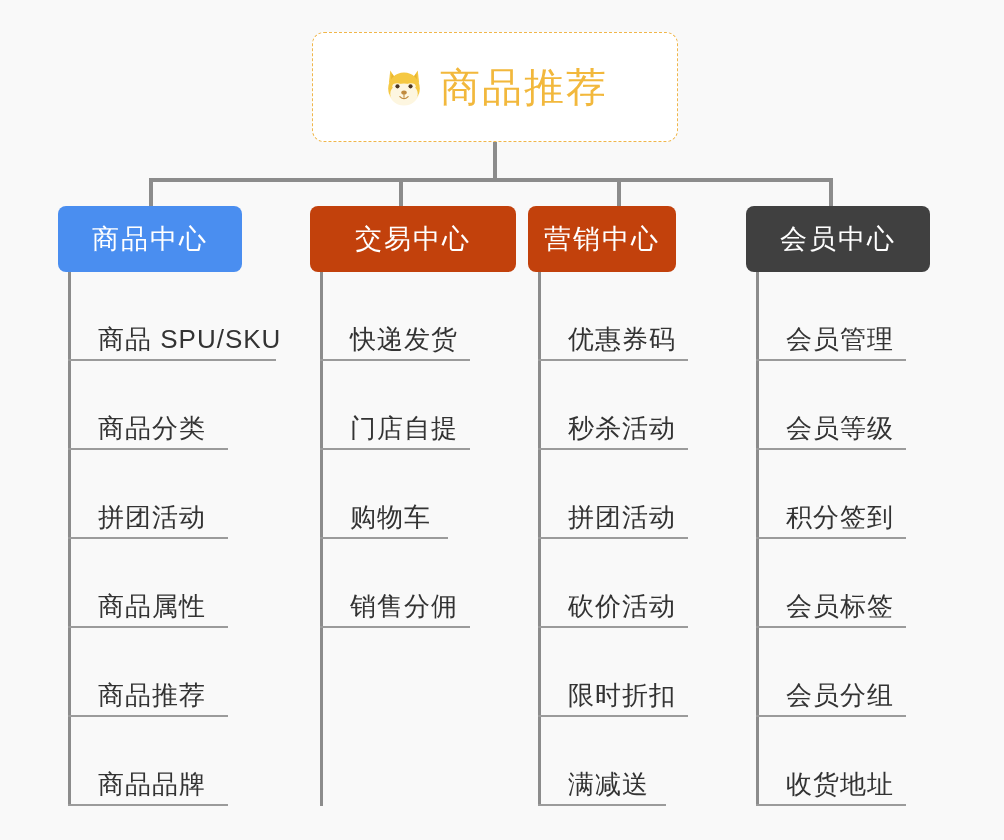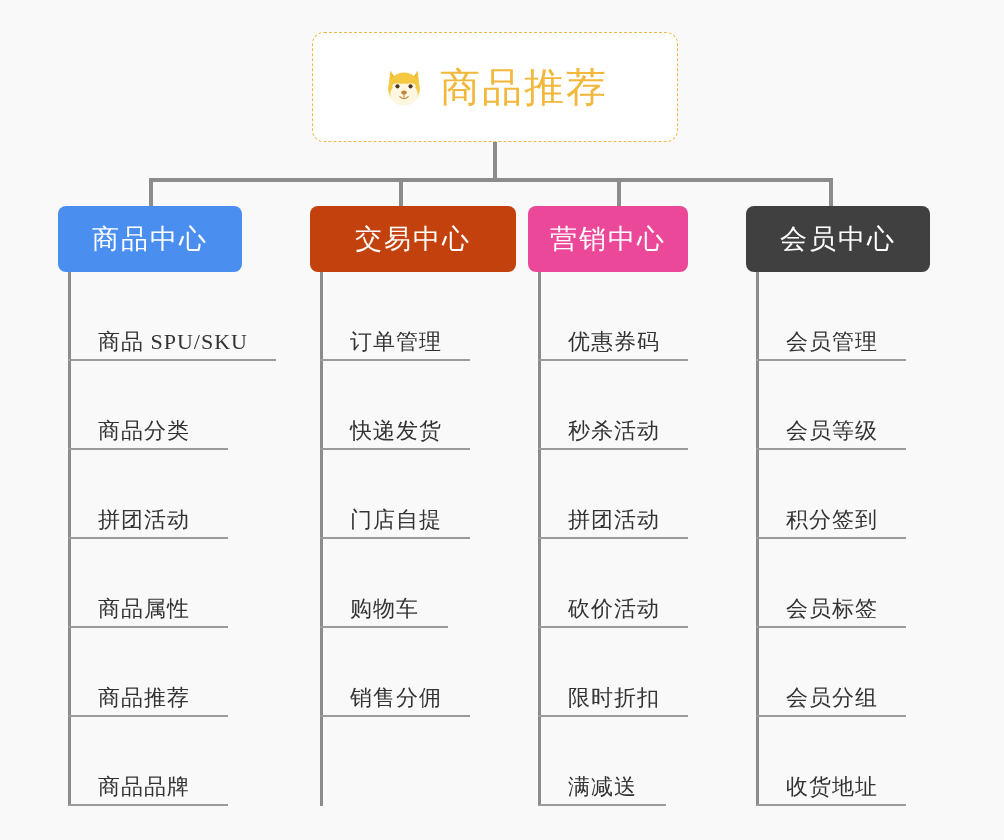--- a/index.html
+++ b/index.html
@@ -105,25 +105,24 @@
   .leaf {
     position: relative;
     box-sizing: border-box;
     height: 89px;
     display: flex;
     align-items: flex-end;
     padding-left: 40px;
     padding-bottom: 4px;
   }
   .leaf-label {
-    font-size: 22px;
+    font-size: 26px;
     color: #333333;
     white-space: nowrap;
     letter-spacing: 1px;
-    font-family: Liberation Serif, serif;
   }
   .leaf-rule {
     position: absolute;
     left: 10px;
     bottom: 0;
     height: 2px;
     background: #9b9b9b;
   }
 </style>
 </head>
@@ -193,44 +192,40 @@
     </div>
   </div>
 
   <div class="column" style="left:310px; width:200px;">
     <div class="cat-header" style="width:206px; background:#c2410c;">
       <span>交易中心</span>
     </div>
     <div class="spine" style="height:534px;"></div>
     <div class="leaves">
       <div class="leaf">
-        <span class="leaf-label">订单管理</span>
-        <span class="leaf-rule" style="width:150px;"></span>
-      </div>
-      <div class="leaf">
         <span class="leaf-label">快递发货</span>
         <span class="leaf-rule" style="width:150px;"></span>
       </div>
       <div class="leaf">
         <span class="leaf-label">门店自提</span>
         <span class="leaf-rule" style="width:150px;"></span>
       </div>
       <div class="leaf">
         <span class="leaf-label">购物车</span>
         <span class="leaf-rule" style="width:128px;"></span>
       </div>
       <div class="leaf">
         <span class="leaf-label">销售分佣</span>
         <span class="leaf-rule" style="width:150px;"></span>
       </div>
     </div>
   </div>
 
   <div class="column" style="left:528px; width:200px;">
-    <div class="cat-header" style="width:160px; background:#ec4899;border-radius:8px;">
+    <div class="cat-header" style="width:148px; background:#c2410c;border-radius:8px;">
       <span>营销中心</span>
     </div>
     <div class="spine" style="height:534px;"></div>
     <div class="leaves">
       <div class="leaf">
         <span class="leaf-label">优惠券码</span>
         <span class="leaf-rule" style="width:150px;"></span>
       </div>
       <div class="leaf">
         <span class="leaf-label">秒杀活动</span>

